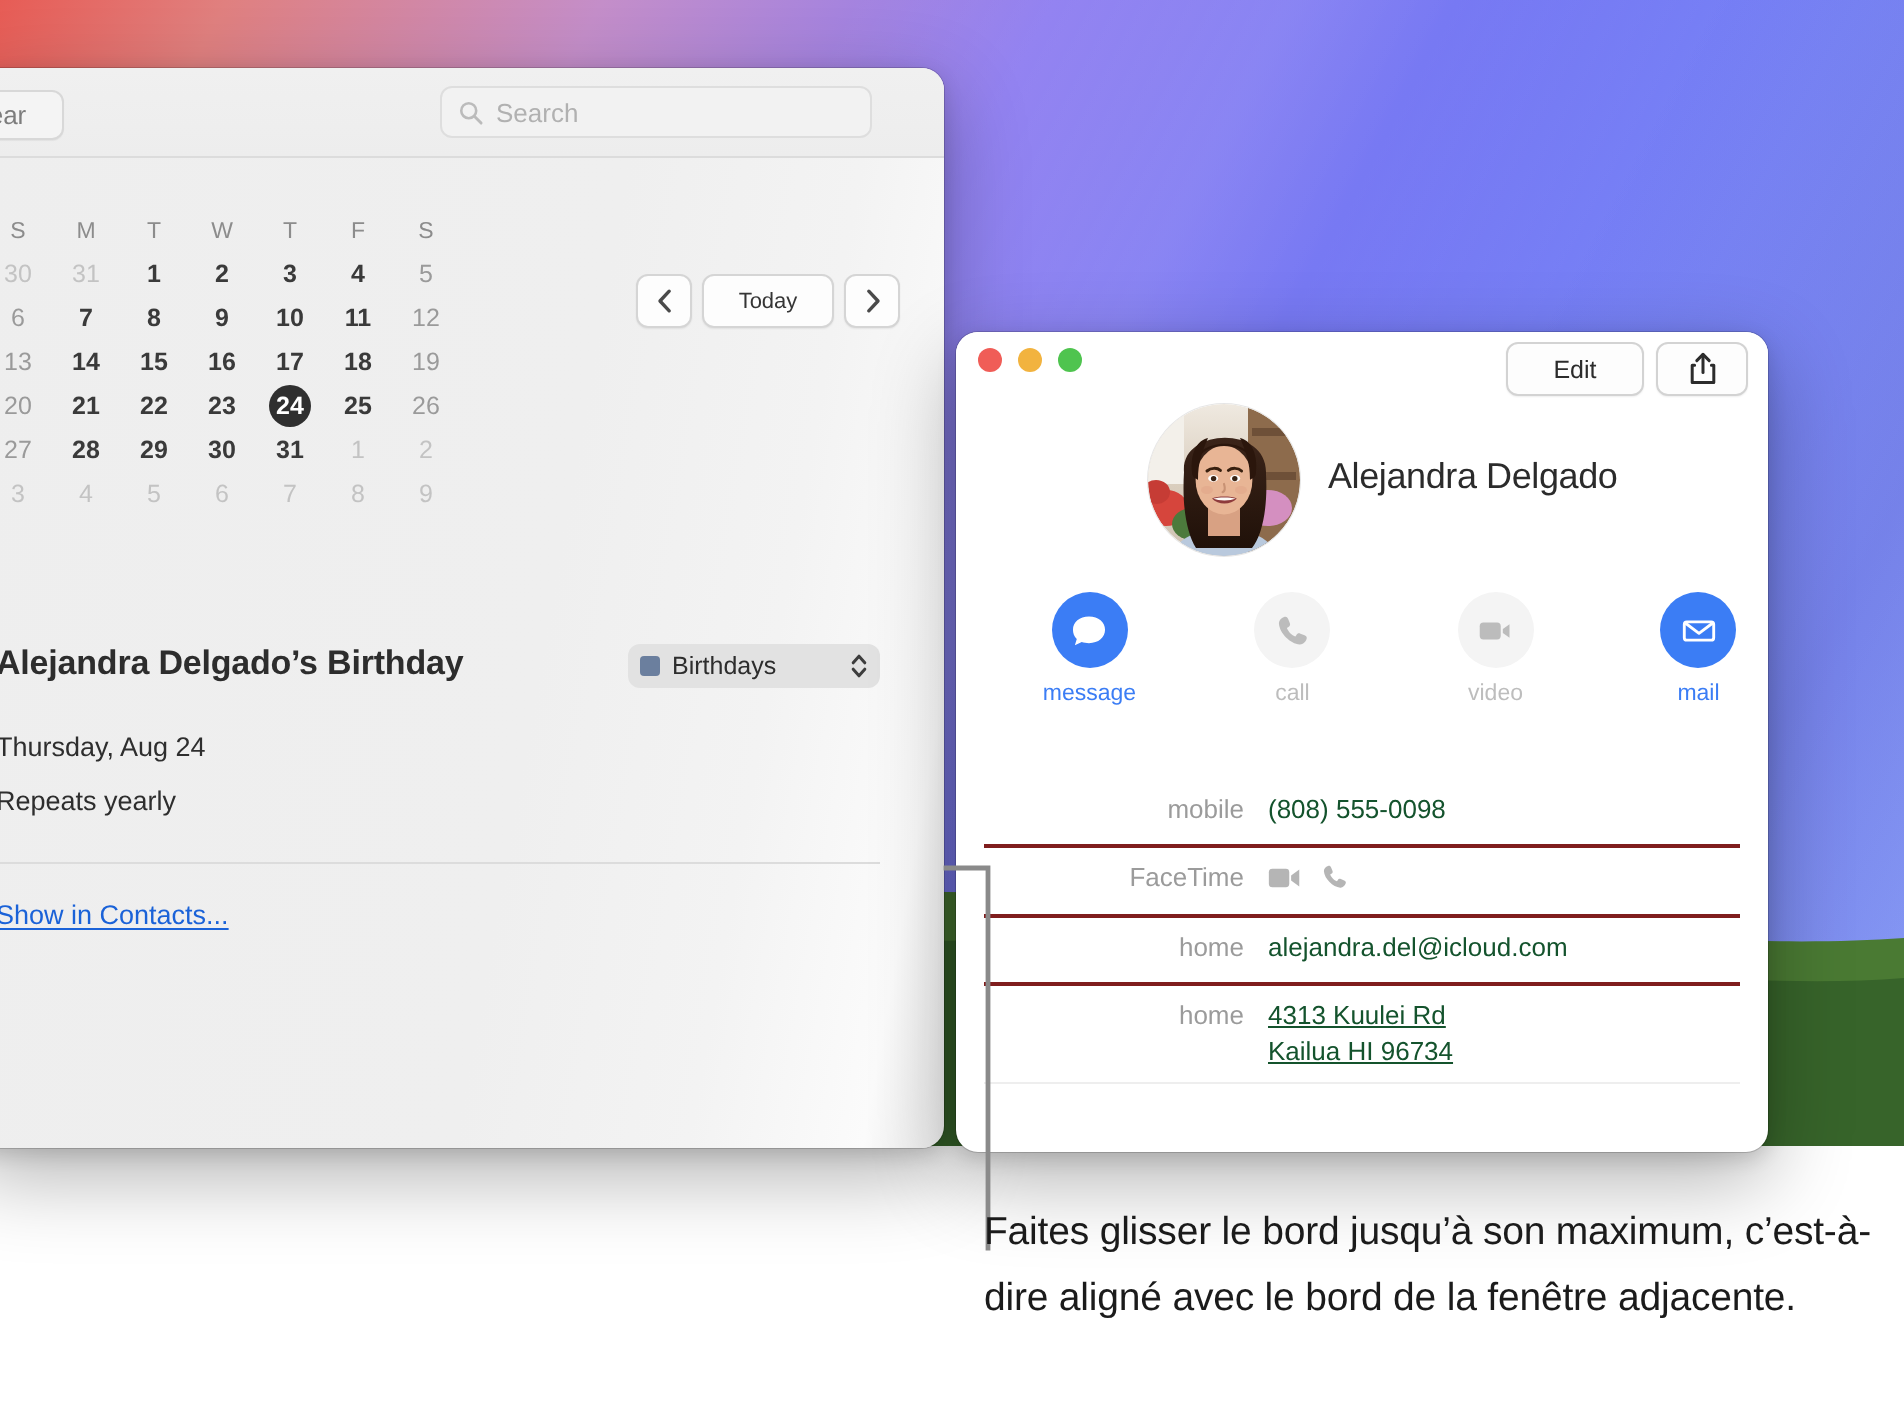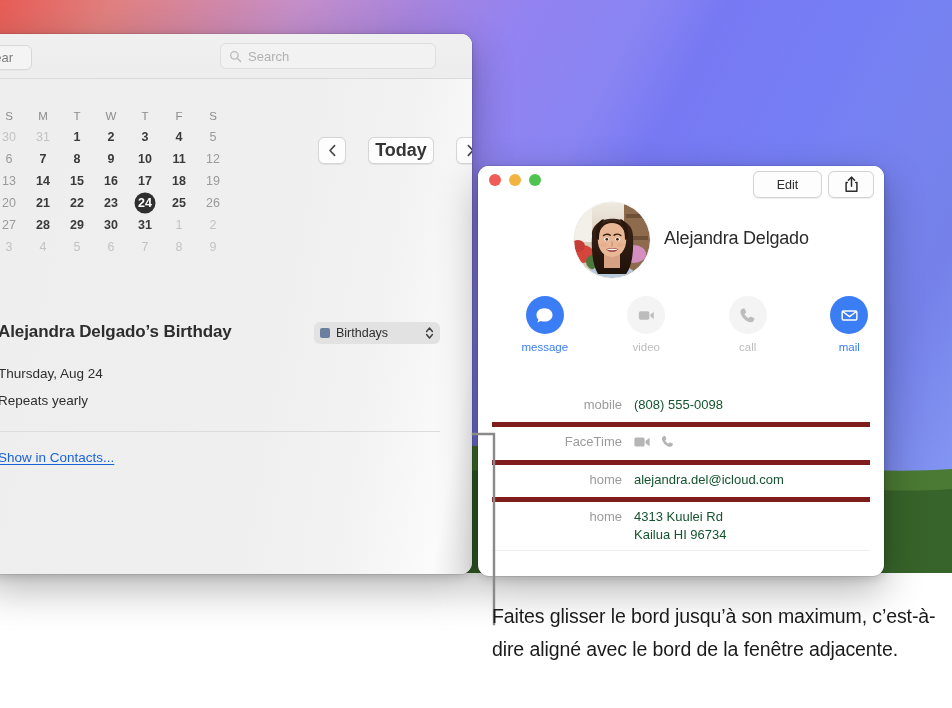--- a/index.html
+++ b/index.html
@@ -86,21 +86,21 @@
   #month-grid .today .t{position:relative;z-index:1;}
 
   
   #cal-nav{position:absolute;left:334px;top:103px;display:flex;align-items:center;}
   .navbtn{
     height:25px;background:#fdfdfd;border:.5px solid #d5d5d5;border-radius:6px;
     box-shadow:0 .5px 1px rgba(0,0,0,.07);
     display:flex;align-items:center;justify-content:center;color:#4a4a4a;
   }
   #nav-prev{width:26px;}
-  #nav-today{width:64px;margin:0 22px;font-size:18px;font-weight:700;color:#353535;}
+  #nav-today{width:64px;margin:0 5px;font-size:11px;font-weight:400;color:#353535;}
   #nav-next{width:26px;}
 
   
   #event-title{
     position:absolute;left:14px;top:288px;font-size:17px;font-weight:700;color:#2d2d2d;letter-spacing:-.1px;
   }
   #calendar-popup{
     position:absolute;left:330px;top:288px;width:126px;height:22px;
     background:#e2e2e2;border-radius:6px;display:flex;align-items:center;
     box-sizing:border-box;padding:0 6px;
@@ -156,28 +156,28 @@
     width:38px;height:38px;border-radius:50%;display:flex;align-items:center;justify-content:center;
   }
   .action .alabel{margin-top:7px;font-size:11.5px;}
   .action.enabled .circle{background:#3b7df5;}
   .action.enabled .alabel{color:#3b7df5;}
   .action.disabled .circle{background:#f4f4f4;}
   .action.disabled .alabel{color:#bdbdbd;}
 
   
   #fields{position:absolute;left:14px;top:224px;width:378px;}
-  .frow{display:flex;align-items:flex-start;border-top:5px solid #7f1d1d;padding:6px 0 6px 0;min-height:20px;}
+  .frow{display:flex;align-items:flex-start;border-top:2px solid #7f1d1d;padding:6px 0 6px 0;min-height:20px;}
   .frow:first-child{border-top:none;}
   .flabel{
     width:142px;flex:0 0 142px;text-align:right;padding-right:12px;box-sizing:border-box;
     font-size:13px;color:#9b9b9b;line-height:18px;
   }
   .fvalue{flex:1 1 auto;font-size:13px;color:#14532d;line-height:18px;}
-  .fvalue .l2{display:block;}
+  .fvalue .l2{display:block;text-decoration:underline;}
   .ficons{display:flex;align-items:center;gap:9px;padding-top:1px;}
   #fields-bottom{border-top:1px solid #eeeeee;height:0;}
 
   
   #leader{position:absolute;left:470px;top:428px;width:28px;height:200px;}
 
   
   #caption{
     position:absolute;left:492px;top:600px;width:470px;
     font-size:19.5px;line-height:33px;color:#1b1b1b;letter-spacing:-.1px;
@@ -482,34 +482,34 @@
     <div class="action enabled">
       <span class="circle">
         <svg width="21" height="21" viewBox="0 0 22 22">
           <path d="M11,3.4 C16,3.4 19.4,6.4 19.4,10.4 C19.4,14.4 16,17.4 11,17.4 C9.6,17.4 8.3,17.2 7.2,16.8 L3.6,18.4 L4.6,15.2 C3.2,13.9 2.6,12.3 2.6,10.4 C2.6,6.4 6,3.4 11,3.4 Z" fill="#ffffff"></path>
         </svg>
       </span>
       <span class="alabel">message</span>
     </div>
     <div class="action disabled">
       <span class="circle">
+        <svg width="19" height="19" viewBox="0 0 20 20">
+          <path d="M5.3,2.6 C6.3,2.2 7,2.6 7.4,3.6 L8.3,5.8 C8.7,6.8 8.4,7.4 7.6,7.9 L6.8,8.4 C7.4,10.2 9.4,12.3 11.3,12.9 L11.8,12.1 C12.3,11.3 12.9,11 13.9,11.4 L16.1,12.3 C17.1,12.7 17.5,13.4 17.1,14.4 C16.6,15.9 15.2,17.2 13.5,17.1 C8.6,16.8 3,11.2 2.6,6.2 C2.5,4.5 3.8,3.1 5.3,2.6 Z" fill="#bcbcbc"></path>
+        </svg>
+      </span>
+      <span class="alabel">call</span>
+    </div>
+    <div class="action disabled">
+      <span class="circle">
         <svg width="21" height="21" viewBox="0 0 22 22">
           <rect x="3" y="6.6" width="11" height="8.8" rx="1.9" fill="#bcbcbc"></rect>
           <path d="M15.1,10 L18.6,7.4 L18.6,14.6 L15.1,12 Z" fill="#bcbcbc"></path>
         </svg>
       </span>
       <span class="alabel">video</span>
-    </div>
-    <div class="action disabled">
-      <span class="circle">
-        <svg width="19" height="19" viewBox="0 0 20 20">
-          <path d="M5.3,2.6 C6.3,2.2 7,2.6 7.4,3.6 L8.3,5.8 C8.7,6.8 8.4,7.4 7.6,7.9 L6.8,8.4 C7.4,10.2 9.4,12.3 11.3,12.9 L11.8,12.1 C12.3,11.3 12.9,11 13.9,11.4 L16.1,12.3 C17.1,12.7 17.5,13.4 17.1,14.4 C16.6,15.9 15.2,17.2 13.5,17.1 C8.6,16.8 3,11.2 2.6,6.2 C2.5,4.5 3.8,3.1 5.3,2.6 Z" fill="#bcbcbc"></path>
-        </svg>
-      </span>
-      <span class="alabel">call</span>
     </div>
     <div class="action enabled">
       <span class="circle">
         <svg width="21" height="21" viewBox="0 0 22 22">
           <rect x="3.3" y="6.2" width="15.4" height="9.6" rx="1.3" fill="none" stroke="#ffffff" stroke-width="1.5"></rect>
           <polyline points="3.8,6.8 11,12.2 18.2,6.8" fill="none" stroke="#ffffff" stroke-width="1.5" stroke-linecap="round" stroke-linejoin="round"></polyline>
         </svg>
       </span>
       <span class="alabel">mail</span>
     </div>

